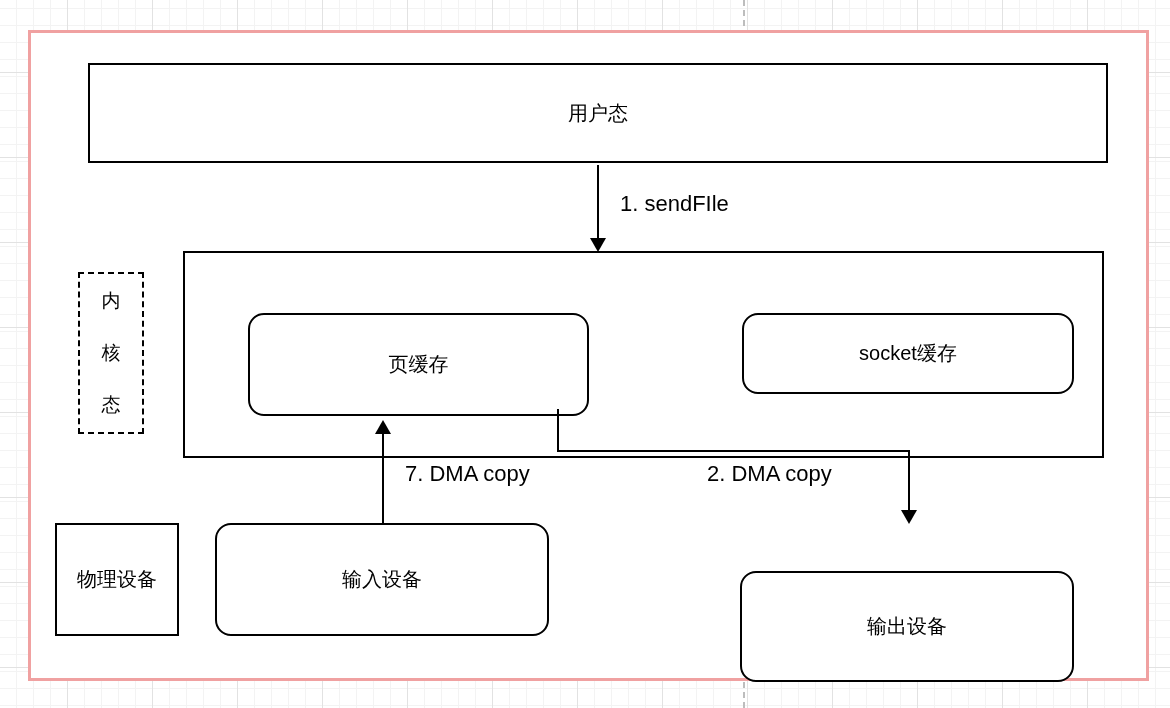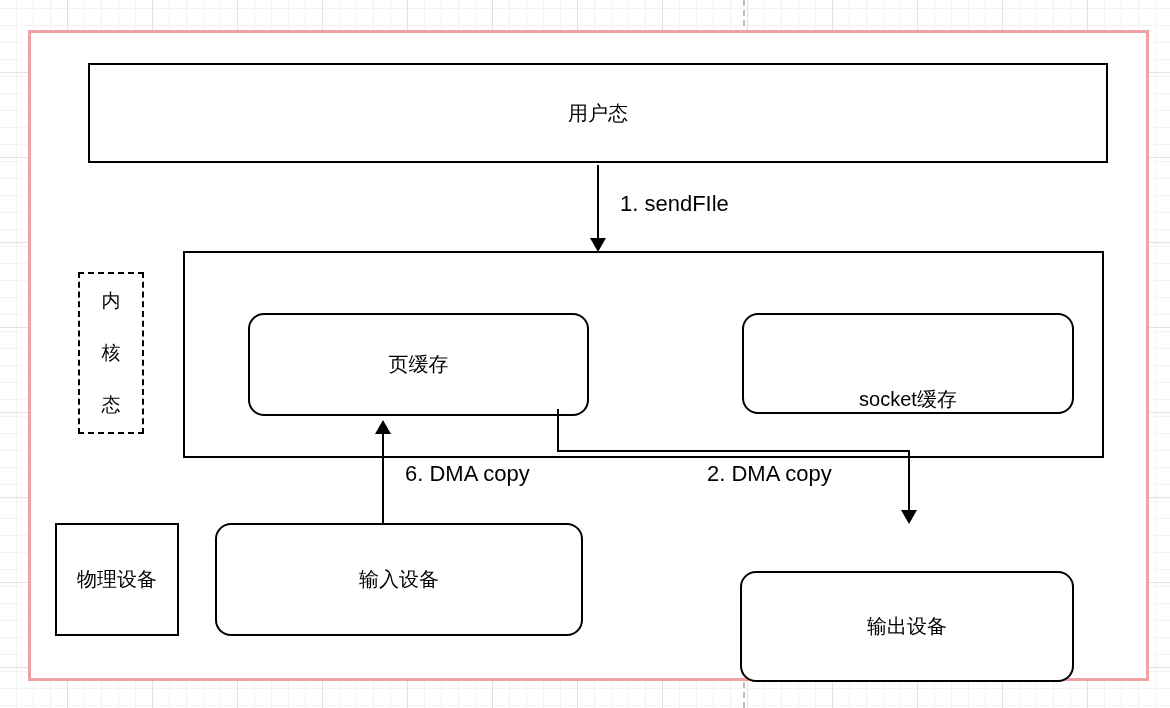--- a/index.html
+++ b/index.html
@@ -46,23 +46,23 @@
   .seg { position: absolute; background: #000000; z-index: 2; }
   .arrowhead { position: absolute; width: 0; height: 0; z-index: 2; }
   .ah-down { border-left: 8px solid transparent; border-right: 8px solid transparent; border-top: 14px solid #000000; }
   .ah-up   { border-left: 8px solid transparent; border-right: 8px solid transparent; border-bottom: 14px solid #000000; }
 
   
   .user-mode      { left: 57px;  top: 30px;  width: 1020px; height: 100px; font-family: Liberation Serif, serif; }
   .kernel-box     { left: 152px; top: 218px; width: 921px;  height: 207px; background: transparent; }
   .kernel-label   { left: 47px;  top: 239px; width: 66px;   height: 162px; }
   .page-cache     { left: 181px; top: 280px; width: 341px;  height: 103px; margin-left: 36px; }
-  .socket-cache   { left: 711px; top: 280px; width: 332px;  height: 101px; align-items: flex-end; }
+  .socket-cache   { left: 711px; top: 280px; width: 332px;  height: 81px; }
   .physical-dev   { left: 24px;  top: 490px; width: 124px;  height: 113px; }
-  .input-dev      { left: 184px; top: 490px; width: 368px;  height: 113px; }
+  .input-dev      { left: 184px; top: 490px; width: 334px;  height: 113px; }
   .output-dev     { left: 709px; top: 490px; width: 334px;  height: 111px; margin-top: 48px; }
 
   
   .e1-line  { left: 566px; top: 132px; width: 2px; height: 76px; }
   .e1-head  { left: 559px; top: 205px; }
   .e1-label { left: 589px; top: 158px; }
 
   .e2-line  { left: 351px; top: 398px; width: 2px; height: 92px; }
   .e2-head  { left: 344px; top: 387px; }
   .e2-label { left: 374px; top: 428px; }
@@ -97,21 +97,21 @@
   <div class="node rounded page-cache">
     <span>页缓存</span>
   </div>
 
   <div class="node rounded socket-cache">
     <span>socket缓存</span>
   </div>
 
   <div class="seg e2-line"></div>
   <div class="arrowhead ah-up e2-head"></div>
-  <div class="edge-label e2-label">6. DMA copy</div>
+  <div class="edge-label e2-label">7. DMA copy</div>
 
   <div class="seg e3-v1"></div>
   <div class="seg e3-h"></div>
   <div class="seg e3-v2"></div>
   <div class="arrowhead ah-down e3-head"></div>
   <div class="edge-label e3-label">2. DMA copy</div>
 
   <div class="node physical-dev">
     <span>物理设备</span>
   </div>

